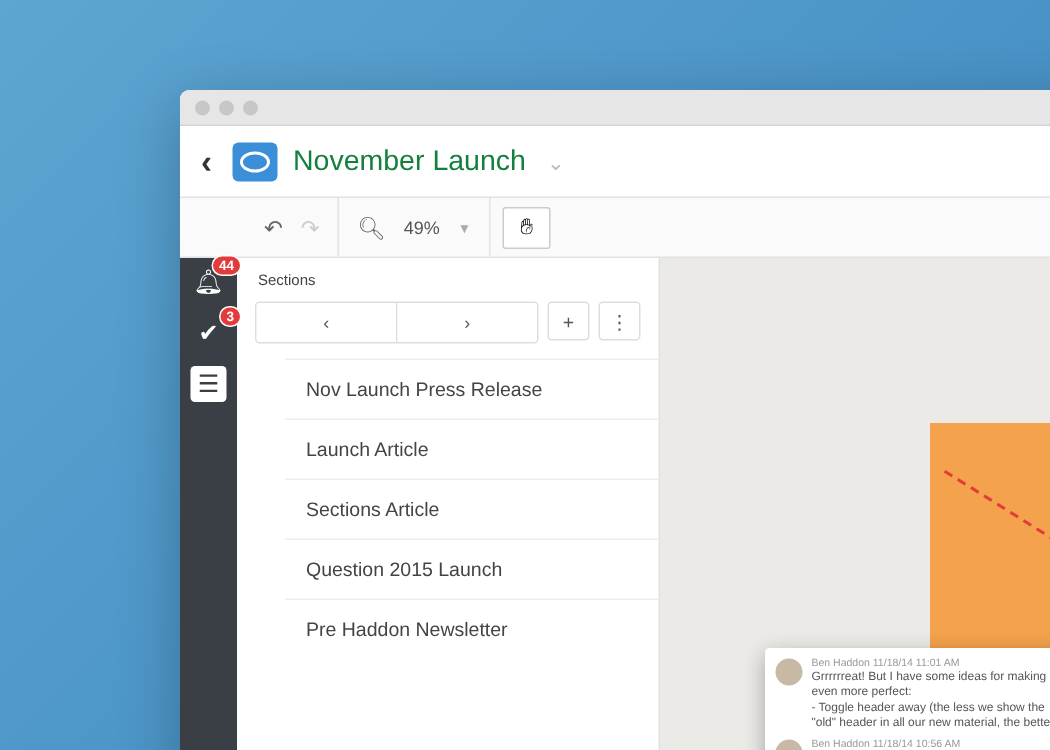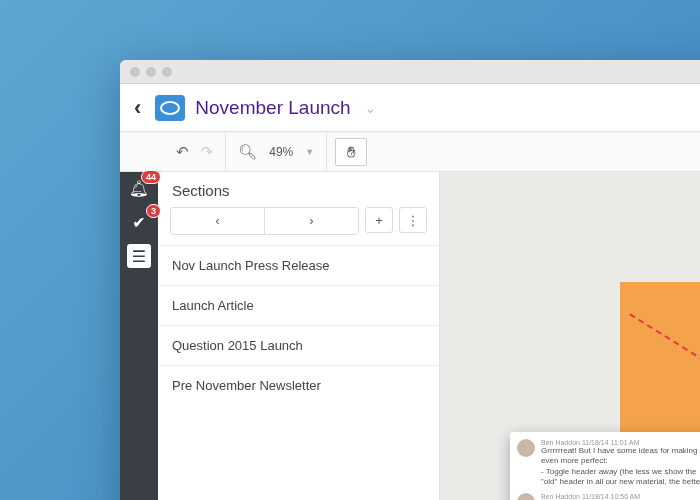--- a/index.html
+++ b/index.html
@@ -28,21 +28,21 @@
     font-size: 22px; color: #333; font-weight: bold; cursor: pointer;
     padding: 4px 4px;
   }
   .brand-badge {
     width: 30px; height: 26px; background: #3a8fd8; border-radius: 4px;
     position: relative; display:flex;align-items:center;justify-content:center;
   }
   .brand-badge::after {
     content:""; width:16px;height:10px;border:2px solid #fff;border-radius:50%;
   }
-  .doc-title { font-size: 19px; color: #4c1d95; font-weight: 400; }
+  .doc-title { font-size: 19px; color: #15803d; font-weight: 400; }
   .title-chev { color: #bbb; font-size: 14px; margin-left: 4px; }
   .toolbar {
     height: 40px; border-bottom: 1px solid #e2e2e2; display: flex;
     align-items: center; padding-left: 44px; gap: 0;
     background: #fafafa;
   }
   .tool-group { display:flex; align-items:center; padding: 0 12px; height:100%; border-right:1px solid #e2e2e2; gap:12px;}
   .tool-btn { color:#666; font-size:15px; cursor:pointer; }
   .tool-btn.dis { color:#ccc; }
   .zoom-lbl { font-size:12px; font-weight:normal; color:#555;}
@@ -56,28 +56,28 @@
   .rail-item.active { background:#fff;color:#3a3f45;border-radius:3px;}
   .badge {
     position:absolute; top:-6px; right:-10px; background:#e23b3b;color:#fff;
     font-size:9px; font-weight:bold; border-radius:8px; padding:1px 4px;
     border:1px solid #fff; min-width:14px; text-align:center;
   }
   .panel {
     width: 282px; border-right:1px solid #e2e2e2; background:#fff;
     display:flex;flex-direction:column;
   }
-  .panel-title { font-size:15px; padding:10px 14px 8px; color:#444; font-weight:400;}
+  .panel-title { font-size:10px; padding:10px 14px 8px; color:#444; font-weight:400;}
   .panel-ctrls { display:flex; gap:6px; padding:0 12px 10px; }
   .pager { flex:1; display:flex; border:1px solid #ddd; border-radius:3px; overflow:hidden;}
   .pager button { flex:1; background:#fff; border:none; height:26px; cursor:pointer; font-size:12px;color:#555;}
   .pager button:first-child{border-right:1px solid #ddd;}
   .sq-btn { width:28px;height:26px;border:1px solid #ddd;background:#fff;border-radius:3px;font-size:13px;color:#555;cursor:pointer;display:flex;align-items:center;justify-content:center;}
   .sec-list { display:flex;flex-direction:column;}
-  .sec-item { padding:12px 14px; font-size:13px; color:#444; border-top:1px solid #eee; cursor:pointer;}
+  .sec-item { padding:12px 14px; font-size:13px; color:#444; border-top:1px solid #eee; cursor:pointer;margin-left:32px;}
   .canvas { flex:1; background:#eceae6; position:relative; overflow:hidden;}
   .orange-shape { position:absolute; right:-60px; top:110px; width:260px; height:220px; background:#f4a24b;}
   .comment-pop {
     position:absolute; right:100px; top:260px; width:210px; background:#fff;
     box-shadow:0 4px 14px rgba(0,0,0,0.3); border-radius:3px; padding:7px;
     font-size:8px; color:#555;
   }
   .c-row{display:flex;gap:6px;margin-bottom:5px;}
   .avatar{width:18px;height:18px;border-radius:50%;background:#c8b9a6;flex-shrink:0;}
   .c-meta{font-size:7px;color:#999;}
@@ -136,22 +136,23 @@
         <div class="pager">
           <button>‹</button>
           <button>›</button>
         </div>
         <button class="sq-btn">+</button>
         <button class="sq-btn">⋮</button>
       </div>
       <div class="sec-list">
         <div class="sec-item">Nov Launch Press Release</div>
         <div class="sec-item">Launch Article</div>
+        <div class="sec-item">Sections Article</div>
         <div class="sec-item">Question 2015 Launch</div>
-        <div class="sec-item">Pre November Newsletter</div>
+        <div class="sec-item">Pre Haddon Newsletter</div>
       </div>
     </div>
 
     <div class="canvas">
       <div class="orange-shape"></div>
       <div class="dashed-line"></div>
 
       <div class="comment-pop">
         <div class="c-row">
           <div class="avatar"></div>

